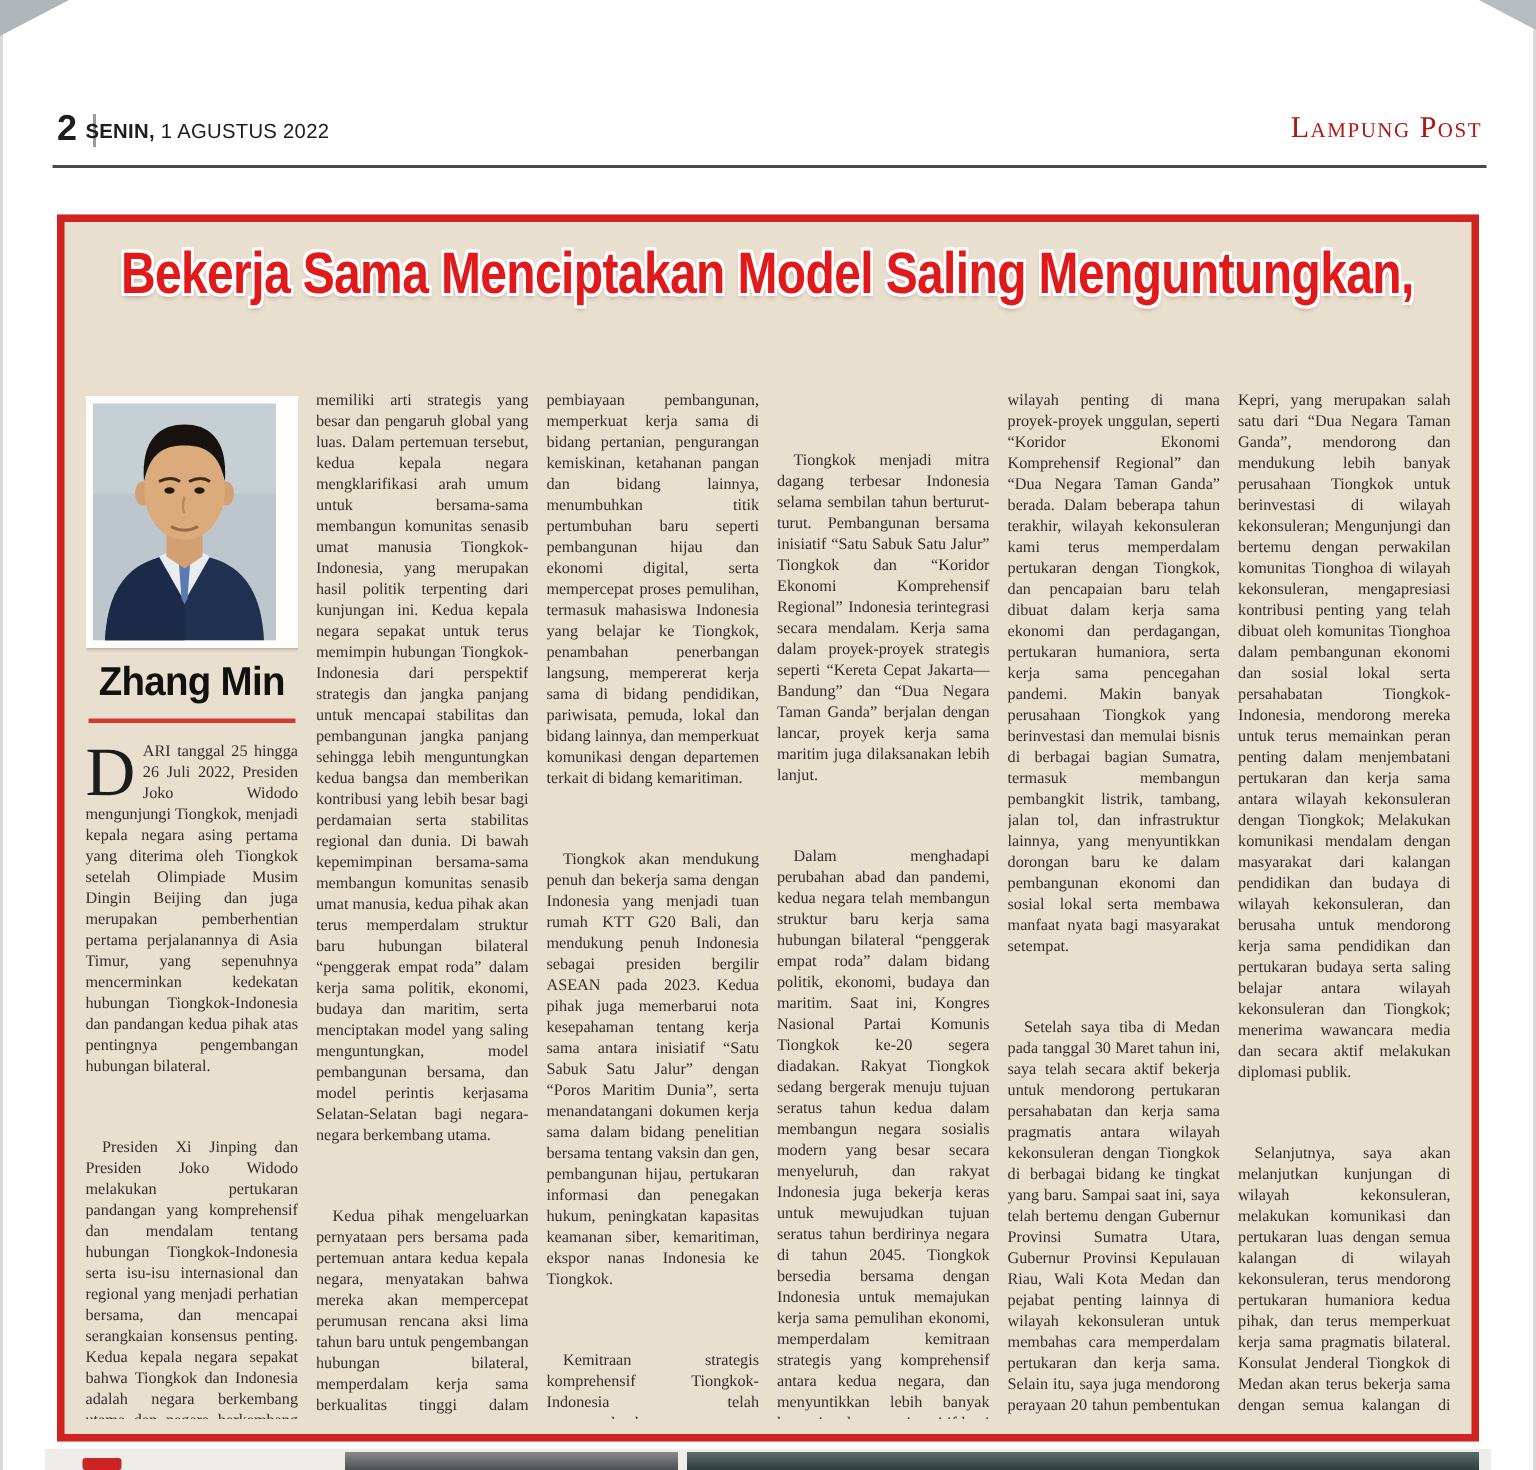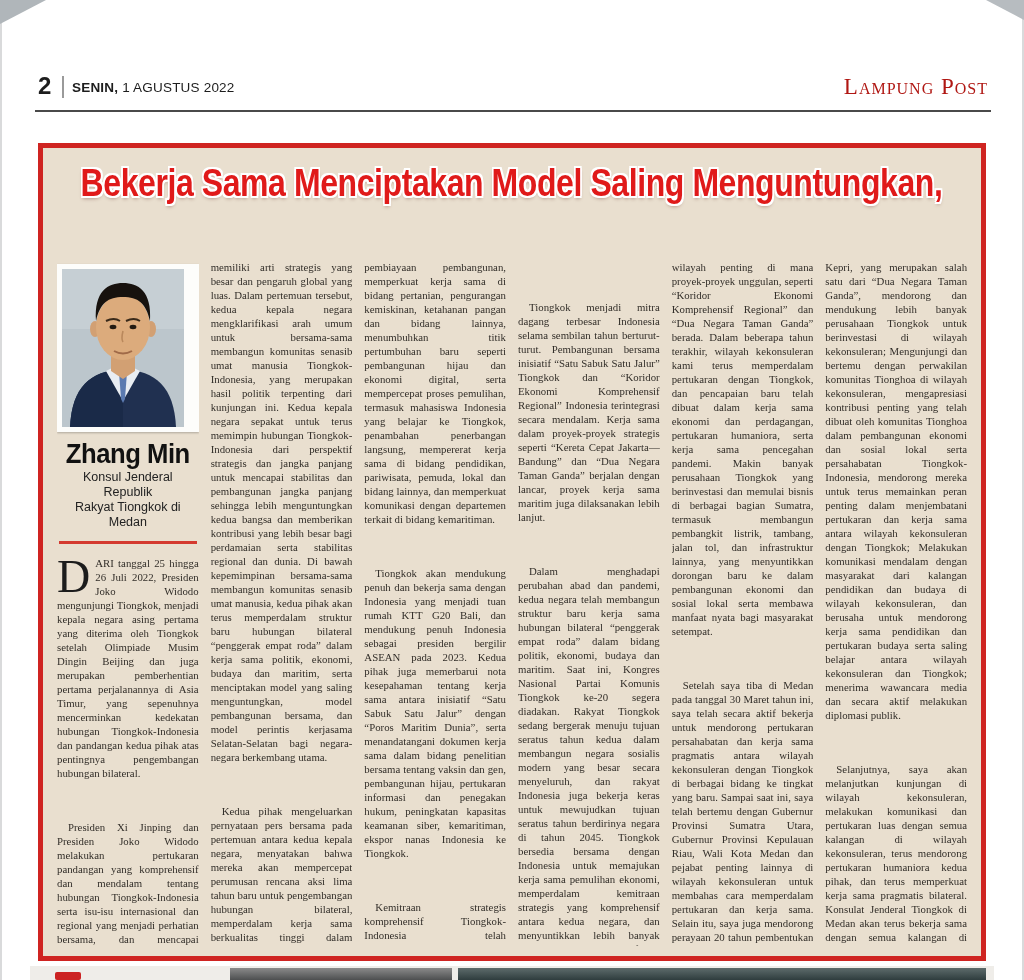--- a/index.html
+++ b/index.html
@@ -13,24 +13,24 @@
   .edge-right { position:absolute; right:0; top:0; bottom:0; width:2px; background:#d9dadb; }
   .corner-tl { position:absolute; top:0; left:0; width:0; height:0;
                border-top:24px solid #b0b6ba; border-right:46px solid transparent; }
   .corner-tr { position:absolute; top:0; right:0; width:0; height:0;
                border-top:20px solid #b7bcc0; border-left:38px solid transparent; }
 
   
   .header { position:absolute; top:72px; left:38px; right:36px; height:34px; }
   .pageno { position:absolute; left:0; top:0; font-size:24px; font-weight:bold; color:#1d1d1d; }
   .hdr-div { position:absolute; left:24px; top:4px; width:2px; height:22px; background:#9a9a9a; }
-  .hdr-date { position:absolute; left:34px; top:8px; font-size:13.5px; color:#1d1d1d; letter-spacing:0.2px; }
+  .hdr-date { position:absolute; left:19px; top:8px; font-size:13.5px; color:#1d1d1d; letter-spacing:0.2px; }
   .hdr-date b { font-weight:bold; }
   .masthead { position:absolute; right:0; top:2px; font-family:"Liberation Serif", serif;
-              font-variant:small-caps; font-size:23px; color:#b01713; letter-spacing:1px; }
+              font-variant:small-caps; font-size:20px; color:#b01713; letter-spacing:1px; }
   .hdr-rule { position:absolute; top:110px; left:35px; right:33px; height:2px; background:#4a4a4a; }
 
   
   .artbox { position:absolute; top:143px; left:38px; width:948px; height:818px;
             box-sizing:border-box; border:5px solid #cf2421; background:#e9dfcf; }
   .headline { padding-top:13px; text-align:left; }
   .hl-line { display:flex; justify-content:center; white-space:nowrap; height:46px; }
   .hl-line > span {
      display:inline-block; transform:scaleX(0.82); transform-origin:center top;
      font-weight:bold; font-size:39px; line-height:44px; color:#e01a1a; letter-spacing:-0.5px;
@@ -121,24 +121,20 @@
             <path d="M44,52 q8,-4 14,0" stroke="#3a2a1a" stroke-width="2" fill="none"></path>
             <path d="M64,52 q8,-4 14,0" stroke="#3a2a1a" stroke-width="2" fill="none"></path>
             <ellipse cx="51" cy="58" rx="3.4" ry="2.2" fill="#221a12"></ellipse>
             <ellipse cx="71" cy="58" rx="3.4" ry="2.2" fill="#221a12"></ellipse>
 
             <path d="M61,62 q-2,8 0,11" stroke="#b9885c" stroke-width="1.6" fill="none"></path>
             <path d="M52,82 q9,5 18,0" stroke="#a06a48" stroke-width="2" fill="none"></path>
           </svg>
         </div>
         <div class="author-name">Zhang Min</div>
-        <div class="author-title">
-          <div>Konsul Jenderal Republik</div>
-          <div>Rakyat Tiongkok di Medan</div>
-        </div>
         <div class="byline-rule"></div>
         <p><span class="dropcap">D</span><span>ARI tanggal 25 hingga 26 Juli 2022, Presiden Joko Widodo mengunjungi Tiongkok, menjadi kepala negara asing pertama yang diterima oleh Tiongkok setelah Olimpiade Musim Dingin Beijing dan juga merupakan pemberhentian pertama perjalanannya di Asia Timur, yang sepenuhnya mencerminkan kedekatan hubungan Tiongkok-Indonesia dan pandangan kedua pihak atas pentingnya pengembangan hubungan bilateral.</span></p>
         <p class="indent">Presiden Xi Jinping dan Presiden Joko Widodo melakukan pertukaran pandangan yang komprehensif dan mendalam tentang hubungan Tiongkok-Indonesia serta isu-isu internasional dan regional yang menjadi perhatian bersama, dan mencapai serangkaian konsensus penting. Kedua kepala negara sepakat bahwa Tiongkok dan Indonesia adalah negara berkembang utama dan negara berkembang yang penting, dengan tahap pembangunan yang sama, keuntungan bersama yang saling terkait, memiliki ide yang sama, masa depan dan nasib yang dipertaruhkan mereka.</p>
 
       </div>
 
       <div class="col">
         <p>memiliki arti strategis yang besar dan pengaruh global yang luas. Dalam pertemuan tersebut, kedua kepala negara mengklarifikasi arah umum untuk bersama-sama membangun komunitas senasib umat manusia Tiongkok-Indonesia, yang merupakan hasil politik terpenting dari kunjungan ini. Kedua kepala negara sepakat untuk terus memimpin hubungan Tiongkok-Indonesia dari perspektif strategis dan jangka panjang untuk mencapai stabilitas dan pembangunan jangka panjang sehingga lebih menguntungkan kedua bangsa dan memberikan kontribusi yang lebih besar bagi perdamaian serta stabilitas regional dan dunia. Di bawah kepemimpinan bersama-sama membangun komunitas senasib umat manusia, kedua pihak akan terus memperdalam struktur baru hubungan bilateral “penggerak empat roda” dalam kerja sama politik, ekonomi, budaya dan maritim, serta menciptakan model yang saling menguntungkan, model pembangunan bersama, dan model perintis kerjasama Selatan-Selatan bagi negara-negara berkembang utama.</p>
         <p class="indent">Kedua pihak mengeluarkan pernyataan pers bersama pada pertemuan antara kedua kepala negara, menyatakan bahwa mereka akan mempercepat perumusan rencana aksi lima tahun baru untuk pengembangan hubungan bilateral, memperdalam kerja sama berkualitas tinggi dalam pembangunan bersama “Satu Sabuk Satu Jalur” dengan “Poros Maritim Dunia”, serta menyelesaikan proyek unggulan utama pembangunan kereta cepat Jakarta—Bandung sesuai jadwal. Selain itu, membuat proyek-proyek unggulan baru, seperti “Koridor Ekonomi Komprehensif Regional” dan “Dua Negara Taman Ganda”, memperluas kerja sama dalam</p>
       </div>

